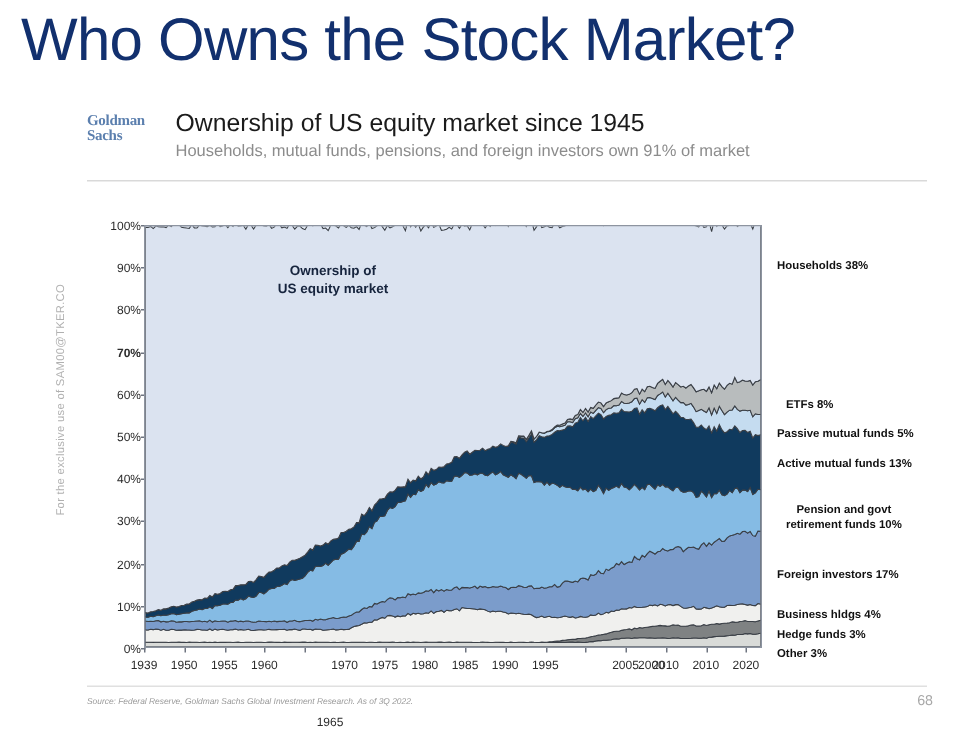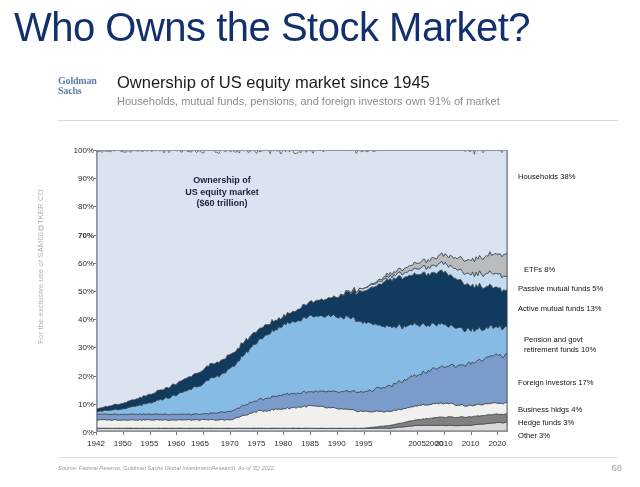--- a/index.html
+++ b/index.html
@@ -66,22 +66,22 @@
   }
   .xtickmark{position:absolute;top:-4px;width:1px;height:3px;background:#6e7480;}
   
   #inner-note{
     position:absolute;left:152px;top:113px;width:140px;
     font-size:9px;font-weight:700;color:#16243d;text-align:center;
     line-height:11.5px;
   }
   
   .slabel{
-    position:absolute;font-size:7.6px;font-weight:400;color:#111111;
-    white-space:nowrap;line-height:9.5px;
+    position:absolute;font-size:7.6px;font-weight:700;color:#111111;
+    white-space:nowrap;line-height:9.5px;text-align:center;
   }
   
   #rule-bot{
     position:absolute;left:58px;top:395px;width:560px;height:1px;background:#e0e0e0;
   }
   #source{
     position:absolute;left:58px;top:403px;font-size:5.6px;color:#9a9a9a;
     font-style:italic;white-space:nowrap;
   }
   #gir{
@@ -145,33 +145,32 @@
         <path d="M 0.00 262.17 L 0.00 259.26 L 1.72 259.46 L 3.45 258.70 L 5.17 258.53 L 6.90 257.94 L 8.62 257.15 L 10.34 257.59 L 12.07 256.74 L 13.79 256.73 L 15.51 256.17 L 17.24 255.27 L 18.96 254.93 L 20.69 255.49 L 22.41 255.13 L 24.13 254.45 L 25.86 254.24 L 27.58 253.48 L 29.31 253.42 L 31.03 252.04 L 32.75 251.57 L 34.48 250.86 L 36.20 250.42 L 37.92 250.64 L 39.65 249.40 L 41.37 249.65 L 43.10 247.74 L 44.82 248.67 L 46.54 246.44 L 48.27 246.85 L 49.99 246.40 L 51.72 245.08 L 53.44 244.97 L 55.16 245.07 L 56.89 243.95 L 58.61 243.62 L 60.33 241.13 L 62.06 241.08 L 63.78 240.58 L 65.51 240.59 L 67.23 240.33 L 68.95 238.28 L 70.68 238.16 L 72.40 238.95 L 74.13 237.04 L 75.85 234.64 L 77.57 235.03 L 79.30 235.55 L 81.02 233.50 L 82.74 231.96 L 84.47 231.75 L 86.19 230.74 L 87.92 229.36 L 89.64 229.24 L 91.36 227.85 L 93.09 227.12 L 94.81 227.60 L 96.54 225.35 L 98.26 224.04 L 99.98 224.07 L 101.71 223.45 L 103.43 222.75 L 105.15 221.78 L 106.88 220.68 L 108.60 218.66 L 110.33 216.26 L 112.05 217.17 L 113.77 213.89 L 115.50 213.97 L 117.22 214.53 L 118.95 213.87 L 120.67 212.26 L 122.39 213.25 L 124.12 211.11 L 125.84 210.04 L 127.56 209.74 L 129.29 209.15 L 131.01 205.46 L 132.74 205.39 L 134.46 204.56 L 136.18 203.35 L 137.91 202.97 L 139.63 201.74 L 141.36 198.76 L 143.08 198.84 L 144.80 193.11 L 146.53 194.11 L 148.25 191.97 L 149.97 188.60 L 151.70 190.87 L 153.42 187.05 L 155.15 185.26 L 156.87 183.00 L 158.59 182.74 L 160.32 182.43 L 162.04 179.68 L 163.77 178.16 L 165.49 178.34 L 167.21 177.17 L 168.94 174.81 L 170.66 174.87 L 172.38 174.82 L 174.11 174.72 L 175.83 169.63 L 177.56 172.02 L 179.28 170.21 L 181.00 170.77 L 182.73 167.63 L 184.45 169.48 L 186.18 168.13 L 187.90 164.60 L 189.62 166.58 L 191.35 162.41 L 193.07 163.63 L 194.79 163.17 L 196.52 161.46 L 198.24 161.70 L 199.97 161.28 L 201.69 159.40 L 203.41 159.11 L 205.14 158.30 L 206.86 154.62 L 208.59 154.52 L 210.31 155.68 L 212.03 153.32 L 213.76 151.52 L 215.48 150.67 L 217.21 152.84 L 218.93 151.44 L 220.65 150.20 L 222.38 150.38 L 224.10 150.17 L 225.82 148.78 L 227.55 150.49 L 229.27 149.56 L 231.00 148.99 L 232.72 147.48 L 234.44 148.15 L 236.17 147.67 L 237.89 145.98 L 239.62 146.96 L 241.34 147.76 L 243.06 147.45 L 244.79 144.64 L 246.51 145.11 L 248.23 146.00 L 249.96 141.48 L 251.68 141.92 L 253.41 142.02 L 255.13 144.38 L 256.85 141.88 L 258.58 139.10 L 260.30 144.71 L 262.03 143.09 L 263.75 140.49 L 265.47 141.14 L 267.20 141.57 L 268.92 140.68 L 270.64 140.52 L 272.37 139.55 L 274.09 138.14 L 275.82 136.96 L 277.54 137.18 L 279.26 136.62 L 280.99 136.17 L 282.71 133.99 L 284.44 133.87 L 286.16 134.49 L 287.88 132.00 L 289.61 131.36 L 291.33 128.20 L 293.05 130.41 L 294.78 128.11 L 296.50 130.89 L 298.23 127.63 L 299.95 129.02 L 301.67 127.21 L 303.40 125.37 L 305.12 126.27 L 306.85 129.15 L 308.57 127.47 L 310.29 126.71 L 312.02 126.39 L 313.74 125.06 L 315.46 125.44 L 317.19 125.03 L 318.91 122.64 L 320.64 124.27 L 322.36 124.38 L 324.08 124.50 L 325.81 124.06 L 327.53 122.16 L 329.26 121.79 L 330.98 126.03 L 332.70 123.02 L 334.43 125.08 L 336.15 122.40 L 337.87 122.09 L 339.60 122.65 L 341.32 123.73 L 343.05 121.63 L 344.77 120.35 L 346.49 119.74 L 348.22 122.85 L 349.94 120.76 L 351.67 123.22 L 353.39 125.75 L 355.11 124.09 L 356.84 125.77 L 358.56 128.04 L 360.28 128.18 L 362.01 129.64 L 363.73 129.59 L 365.46 129.28 L 367.18 131.65 L 368.90 134.77 L 370.63 134.71 L 372.35 133.28 L 374.08 135.28 L 375.80 136.35 L 377.52 133.91 L 379.25 138.59 L 380.97 134.34 L 382.69 137.28 L 384.42 132.96 L 386.14 136.41 L 387.87 138.56 L 389.59 137.80 L 391.31 136.18 L 393.04 136.44 L 394.76 133.89 L 396.49 135.74 L 398.21 138.31 L 399.93 137.02 L 401.66 136.90 L 403.38 138.23 L 405.10 137.41 L 406.83 141.98 L 408.55 139.74 L 410.28 140.40 L 412.00 139.76 L 412.00 176.69 L 410.28 176.45 L 408.55 178.83 L 406.83 179.96 L 405.10 175.22 L 403.38 177.93 L 401.66 177.01 L 399.93 177.00 L 398.21 178.75 L 396.49 175.54 L 394.76 175.85 L 393.04 178.80 L 391.31 177.22 L 389.59 179.75 L 387.87 180.68 L 386.14 180.18 L 384.42 177.03 L 382.69 179.36 L 380.97 179.27 L 379.25 182.03 L 377.52 177.67 L 375.80 181.63 L 374.08 179.34 L 372.35 177.73 L 370.63 181.28 L 368.90 181.89 L 367.18 178.55 L 365.46 177.51 L 363.73 177.66 L 362.01 178.19 L 360.28 178.44 L 358.56 177.53 L 356.84 175.12 L 355.11 175.22 L 353.39 177.44 L 351.67 176.32 L 349.94 174.76 L 348.22 174.87 L 346.49 173.07 L 344.77 174.55 L 343.05 173.47 L 341.32 176.33 L 339.60 174.75 L 337.87 173.17 L 336.15 173.29 L 334.43 176.65 L 332.70 175.17 L 330.98 176.84 L 329.26 174.84 L 327.53 173.08 L 325.81 175.25 L 324.08 176.85 L 322.36 175.25 L 320.64 174.86 L 318.91 172.48 L 317.19 175.42 L 315.46 174.24 L 313.74 175.22 L 312.02 175.95 L 310.29 177.20 L 308.57 175.65 L 306.85 179.33 L 305.12 176.07 L 303.40 173.68 L 301.67 177.11 L 299.95 177.99 L 298.23 176.29 L 296.50 178.13 L 294.78 176.30 L 293.05 176.79 L 291.33 175.03 L 289.61 177.46 L 287.88 176.51 L 286.16 176.63 L 284.44 175.02 L 282.71 175.29 L 280.99 174.82 L 279.26 173.81 L 277.54 175.11 L 275.82 173.68 L 274.09 172.80 L 272.37 172.22 L 270.64 173.79 L 268.92 171.58 L 267.20 173.70 L 265.47 171.54 L 263.75 171.36 L 262.03 171.27 L 260.30 171.93 L 258.58 167.37 L 256.85 167.17 L 255.13 169.11 L 253.41 167.67 L 251.68 166.40 L 249.96 165.75 L 248.23 169.27 L 246.51 167.82 L 244.79 166.67 L 243.06 168.36 L 241.34 167.52 L 239.62 166.70 L 237.89 164.45 L 236.17 165.83 L 234.44 166.79 L 232.72 164.76 L 231.00 165.87 L 229.27 167.28 L 227.55 166.98 L 225.82 165.73 L 224.10 165.73 L 222.38 166.71 L 220.65 165.96 L 218.93 166.79 L 217.21 166.97 L 215.48 165.48 L 213.76 165.20 L 212.03 167.08 L 210.31 168.50 L 208.59 167.56 L 206.86 167.72 L 205.14 171.00 L 203.41 171.00 L 201.69 170.67 L 199.97 172.24 L 198.24 172.07 L 196.52 171.36 L 194.79 172.97 L 193.07 173.64 L 191.35 171.93 L 189.62 175.14 L 187.90 173.23 L 186.18 176.97 L 184.45 177.88 L 182.73 176.81 L 181.00 180.06 L 179.28 179.79 L 177.56 181.86 L 175.83 179.62 L 174.11 184.13 L 172.38 184.58 L 170.66 185.37 L 168.94 185.24 L 167.21 188.12 L 165.49 189.31 L 163.77 188.67 L 162.04 190.62 L 160.32 194.20 L 158.59 194.73 L 156.87 194.75 L 155.15 197.69 L 153.42 198.63 L 151.70 202.83 L 149.97 201.51 L 148.25 205.06 L 146.53 206.97 L 144.80 206.51 L 143.08 211.43 L 141.36 211.42 L 139.63 214.59 L 137.91 216.92 L 136.18 216.61 L 134.46 218.12 L 132.74 219.46 L 131.01 220.00 L 129.29 223.45 L 127.56 223.49 L 125.84 223.91 L 124.12 225.77 L 122.39 227.44 L 120.67 226.08 L 118.95 227.65 L 117.22 228.27 L 115.50 228.15 L 113.77 228.32 L 112.05 231.21 L 110.33 230.82 L 108.60 232.22 L 106.88 234.53 L 105.15 236.15 L 103.43 236.69 L 101.71 237.18 L 99.98 237.62 L 98.26 237.04 L 96.54 237.99 L 94.81 240.38 L 93.09 239.71 L 91.36 240.85 L 89.64 241.62 L 87.92 241.76 L 86.19 243.01 L 84.47 243.10 L 82.74 243.49 L 81.02 245.37 L 79.30 246.60 L 77.57 245.71 L 75.85 245.80 L 74.13 248.19 L 72.40 249.13 L 70.68 248.71 L 68.95 248.12 L 67.23 250.01 L 65.51 250.70 L 63.78 249.79 L 62.06 250.89 L 60.33 250.73 L 58.61 252.40 L 56.89 252.44 L 55.16 253.67 L 53.44 253.49 L 51.72 253.46 L 49.99 254.36 L 48.27 254.56 L 46.54 254.43 L 44.82 256.45 L 43.10 255.40 L 41.37 256.53 L 39.65 256.48 L 37.92 257.25 L 36.20 256.86 L 34.48 257.56 L 32.75 257.90 L 31.03 258.39 L 29.31 259.43 L 27.58 259.43 L 25.86 259.69 L 24.13 259.99 L 22.41 260.31 L 20.69 260.68 L 18.96 259.84 L 17.24 260.07 L 15.51 260.73 L 13.79 260.97 L 12.07 260.90 L 10.34 261.36 L 8.62 260.79 L 6.90 261.34 L 5.17 262.00 L 3.45 261.73 L 1.72 262.33 L 0.00 262.17 Z" fill="#103a5e" stroke="#3a3f46" stroke-width="0.7" vector-effect="non-scaling-stroke"></path>
         <path d="M 0.00 259.26 L 0.00 259.26 L 1.72 259.46 L 3.45 258.70 L 5.17 258.53 L 6.90 257.94 L 8.62 257.15 L 10.34 257.59 L 12.07 256.74 L 13.79 256.73 L 15.51 256.17 L 17.24 255.27 L 18.96 254.93 L 20.69 255.49 L 22.41 255.13 L 24.13 254.45 L 25.86 254.24 L 27.58 253.48 L 29.31 253.42 L 31.03 252.04 L 32.75 251.57 L 34.48 250.86 L 36.20 250.42 L 37.92 250.64 L 39.65 249.40 L 41.37 249.65 L 43.10 247.74 L 44.82 248.67 L 46.54 246.44 L 48.27 246.85 L 49.99 246.40 L 51.72 245.08 L 53.44 244.97 L 55.16 245.07 L 56.89 243.95 L 58.61 243.62 L 60.33 241.13 L 62.06 241.08 L 63.78 240.58 L 65.51 240.59 L 67.23 240.33 L 68.95 238.28 L 70.68 238.16 L 72.40 238.95 L 74.13 237.04 L 75.85 234.64 L 77.57 235.03 L 79.30 235.55 L 81.02 233.50 L 82.74 231.96 L 84.47 231.75 L 86.19 230.74 L 87.92 229.36 L 89.64 229.24 L 91.36 227.85 L 93.09 227.12 L 94.81 227.60 L 96.54 225.35 L 98.26 224.04 L 99.98 224.07 L 101.71 223.45 L 103.43 222.75 L 105.15 221.78 L 106.88 220.68 L 108.60 218.66 L 110.33 216.26 L 112.05 217.17 L 113.77 213.89 L 115.50 213.97 L 117.22 214.53 L 118.95 213.87 L 120.67 212.26 L 122.39 213.25 L 124.12 211.11 L 125.84 210.04 L 127.56 209.74 L 129.29 209.15 L 131.01 205.46 L 132.74 205.39 L 134.46 204.56 L 136.18 203.35 L 137.91 202.97 L 139.63 201.74 L 141.36 198.76 L 143.08 198.84 L 144.80 193.11 L 146.53 194.11 L 148.25 191.97 L 149.97 188.60 L 151.70 190.87 L 153.42 187.05 L 155.15 185.26 L 156.87 183.00 L 158.59 182.74 L 160.32 182.43 L 162.04 179.68 L 163.77 178.16 L 165.49 178.34 L 167.21 177.17 L 168.94 174.81 L 170.66 174.87 L 172.38 174.82 L 174.11 174.72 L 175.83 169.63 L 177.56 172.02 L 179.28 170.21 L 181.00 170.77 L 182.73 167.63 L 184.45 169.48 L 186.18 168.13 L 187.90 164.60 L 189.62 166.58 L 191.35 162.41 L 193.07 163.63 L 194.79 163.17 L 196.52 161.46 L 198.24 161.70 L 199.97 161.28 L 201.69 159.40 L 203.41 159.11 L 205.14 158.30 L 206.86 154.62 L 208.59 154.52 L 210.31 155.68 L 212.03 153.32 L 213.76 151.52 L 215.48 150.67 L 217.21 152.84 L 218.93 151.44 L 220.65 150.20 L 222.38 150.38 L 224.10 150.17 L 225.82 148.78 L 227.55 150.49 L 229.27 149.56 L 231.00 148.99 L 232.72 147.48 L 234.44 148.15 L 236.17 147.67 L 237.89 145.98 L 239.62 146.96 L 241.34 147.70 L 243.06 147.20 L 244.79 144.21 L 246.51 144.48 L 248.23 145.24 L 249.96 140.50 L 251.68 140.74 L 253.41 140.72 L 255.13 142.87 L 256.85 140.17 L 258.58 137.16 L 260.30 142.61 L 262.03 140.86 L 263.75 138.07 L 265.47 138.47 L 267.20 138.72 L 268.92 137.81 L 270.64 137.65 L 272.37 136.83 L 274.09 135.18 L 275.82 134.16 L 277.54 134.46 L 279.26 133.90 L 280.99 133.43 L 282.71 131.13 L 284.44 131.04 L 286.16 131.61 L 287.88 129.11 L 289.61 128.47 L 291.33 125.44 L 293.05 127.54 L 294.78 125.17 L 296.50 127.73 L 298.23 124.54 L 299.95 125.47 L 301.67 123.50 L 303.40 121.61 L 305.12 122.23 L 306.85 125.01 L 308.57 122.97 L 310.29 122.09 L 312.02 121.83 L 313.74 120.28 L 315.46 120.33 L 317.19 119.92 L 318.91 117.44 L 320.64 118.61 L 322.36 118.84 L 324.08 118.57 L 325.81 117.72 L 327.53 115.54 L 329.26 115.27 L 330.98 119.28 L 332.70 116.26 L 334.43 118.14 L 336.15 115.04 L 337.87 114.82 L 339.60 115.42 L 341.32 116.17 L 343.05 113.46 L 344.77 112.36 L 346.49 111.13 L 348.22 114.48 L 349.94 111.91 L 351.67 114.45 L 353.39 117.05 L 355.11 114.66 L 356.84 116.51 L 358.56 118.25 L 360.28 118.16 L 362.01 119.92 L 363.73 119.47 L 365.46 118.73 L 367.18 121.26 L 368.90 124.32 L 370.63 123.54 L 372.35 122.73 L 374.08 123.86 L 375.80 124.93 L 377.52 121.77 L 379.25 126.56 L 380.97 121.92 L 382.69 125.46 L 384.42 120.66 L 386.14 123.53 L 387.87 126.28 L 389.59 124.69 L 391.31 123.32 L 393.04 123.14 L 394.76 120.44 L 396.49 122.82 L 398.21 123.93 L 399.93 123.34 L 401.66 123.38 L 403.38 123.73 L 405.10 123.38 L 406.83 127.81 L 408.55 125.74 L 410.28 126.26 L 412.00 126.24 L 412.00 139.76 L 410.28 140.40 L 408.55 139.74 L 406.83 141.98 L 405.10 137.41 L 403.38 138.23 L 401.66 136.90 L 399.93 137.02 L 398.21 138.31 L 396.49 135.74 L 394.76 133.89 L 393.04 136.44 L 391.31 136.18 L 389.59 137.80 L 387.87 138.56 L 386.14 136.41 L 384.42 132.96 L 382.69 137.28 L 380.97 134.34 L 379.25 138.59 L 377.52 133.91 L 375.80 136.35 L 374.08 135.28 L 372.35 133.28 L 370.63 134.71 L 368.90 134.77 L 367.18 131.65 L 365.46 129.28 L 363.73 129.59 L 362.01 129.64 L 360.28 128.18 L 358.56 128.04 L 356.84 125.77 L 355.11 124.09 L 353.39 125.75 L 351.67 123.22 L 349.94 120.76 L 348.22 122.85 L 346.49 119.74 L 344.77 120.35 L 343.05 121.63 L 341.32 123.73 L 339.60 122.65 L 337.87 122.09 L 336.15 122.40 L 334.43 125.08 L 332.70 123.02 L 330.98 126.03 L 329.26 121.79 L 327.53 122.16 L 325.81 124.06 L 324.08 124.50 L 322.36 124.38 L 320.64 124.27 L 318.91 122.64 L 317.19 125.03 L 315.46 125.44 L 313.74 125.06 L 312.02 126.39 L 310.29 126.71 L 308.57 127.47 L 306.85 129.15 L 305.12 126.27 L 303.40 125.37 L 301.67 127.21 L 299.95 129.02 L 298.23 127.63 L 296.50 130.89 L 294.78 128.11 L 293.05 130.41 L 291.33 128.20 L 289.61 131.36 L 287.88 132.00 L 286.16 134.49 L 284.44 133.87 L 282.71 133.99 L 280.99 136.17 L 279.26 136.62 L 277.54 137.18 L 275.82 136.96 L 274.09 138.14 L 272.37 139.55 L 270.64 140.52 L 268.92 140.68 L 267.20 141.57 L 265.47 141.14 L 263.75 140.49 L 262.03 143.09 L 260.30 144.71 L 258.58 139.10 L 256.85 141.88 L 255.13 144.38 L 253.41 142.02 L 251.68 141.92 L 249.96 141.48 L 248.23 146.00 L 246.51 145.11 L 244.79 144.64 L 243.06 147.45 L 241.34 147.76 L 239.62 146.96 L 237.89 145.98 L 236.17 147.67 L 234.44 148.15 L 232.72 147.48 L 231.00 148.99 L 229.27 149.56 L 227.55 150.49 L 225.82 148.78 L 224.10 150.17 L 222.38 150.38 L 220.65 150.20 L 218.93 151.44 L 217.21 152.84 L 215.48 150.67 L 213.76 151.52 L 212.03 153.32 L 210.31 155.68 L 208.59 154.52 L 206.86 154.62 L 205.14 158.30 L 203.41 159.11 L 201.69 159.40 L 199.97 161.28 L 198.24 161.70 L 196.52 161.46 L 194.79 163.17 L 193.07 163.63 L 191.35 162.41 L 189.62 166.58 L 187.90 164.60 L 186.18 168.13 L 184.45 169.48 L 182.73 167.63 L 181.00 170.77 L 179.28 170.21 L 177.56 172.02 L 175.83 169.63 L 174.11 174.72 L 172.38 174.82 L 170.66 174.87 L 168.94 174.81 L 167.21 177.17 L 165.49 178.34 L 163.77 178.16 L 162.04 179.68 L 160.32 182.43 L 158.59 182.74 L 156.87 183.00 L 155.15 185.26 L 153.42 187.05 L 151.70 190.87 L 149.97 188.60 L 148.25 191.97 L 146.53 194.11 L 144.80 193.11 L 143.08 198.84 L 141.36 198.76 L 139.63 201.74 L 137.91 202.97 L 136.18 203.35 L 134.46 204.56 L 132.74 205.39 L 131.01 205.46 L 129.29 209.15 L 127.56 209.74 L 125.84 210.04 L 124.12 211.11 L 122.39 213.25 L 120.67 212.26 L 118.95 213.87 L 117.22 214.53 L 115.50 213.97 L 113.77 213.89 L 112.05 217.17 L 110.33 216.26 L 108.60 218.66 L 106.88 220.68 L 105.15 221.78 L 103.43 222.75 L 101.71 223.45 L 99.98 224.07 L 98.26 224.04 L 96.54 225.35 L 94.81 227.60 L 93.09 227.12 L 91.36 227.85 L 89.64 229.24 L 87.92 229.36 L 86.19 230.74 L 84.47 231.75 L 82.74 231.96 L 81.02 233.50 L 79.30 235.55 L 77.57 235.03 L 75.85 234.64 L 74.13 237.04 L 72.40 238.95 L 70.68 238.16 L 68.95 238.28 L 67.23 240.33 L 65.51 240.59 L 63.78 240.58 L 62.06 241.08 L 60.33 241.13 L 58.61 243.62 L 56.89 243.95 L 55.16 245.07 L 53.44 244.97 L 51.72 245.08 L 49.99 246.40 L 48.27 246.85 L 46.54 246.44 L 44.82 248.67 L 43.10 247.74 L 41.37 249.65 L 39.65 249.40 L 37.92 250.64 L 36.20 250.42 L 34.48 250.86 L 32.75 251.57 L 31.03 252.04 L 29.31 253.42 L 27.58 253.48 L 25.86 254.24 L 24.13 254.45 L 22.41 255.13 L 20.69 255.49 L 18.96 254.93 L 17.24 255.27 L 15.51 256.17 L 13.79 256.73 L 12.07 256.74 L 10.34 257.59 L 8.62 257.15 L 6.90 257.94 L 5.17 258.53 L 3.45 258.70 L 1.72 259.46 L 0.00 259.26 Z" fill="#c5dcf0" stroke="#3a3f46" stroke-width="0.7" vector-effect="non-scaling-stroke"></path>
         <path d="M 0.00 259.26 L 0.00 259.26 L 1.72 259.46 L 3.45 258.70 L 5.17 258.53 L 6.90 257.94 L 8.62 257.15 L 10.34 257.59 L 12.07 256.74 L 13.79 256.73 L 15.51 256.17 L 17.24 255.27 L 18.96 254.93 L 20.69 255.49 L 22.41 255.13 L 24.13 254.45 L 25.86 254.24 L 27.58 253.48 L 29.31 253.42 L 31.03 252.04 L 32.75 251.57 L 34.48 250.86 L 36.20 250.42 L 37.92 250.64 L 39.65 249.40 L 41.37 249.65 L 43.10 247.74 L 44.82 248.67 L 46.54 246.44 L 48.27 246.85 L 49.99 246.40 L 51.72 245.08 L 53.44 244.97 L 55.16 245.07 L 56.89 243.95 L 58.61 243.62 L 60.33 241.13 L 62.06 241.08 L 63.78 240.58 L 65.51 240.59 L 67.23 240.33 L 68.95 238.28 L 70.68 238.16 L 72.40 238.95 L 74.13 237.04 L 75.85 234.64 L 77.57 235.03 L 79.30 235.55 L 81.02 233.50 L 82.74 231.96 L 84.47 231.75 L 86.19 230.74 L 87.92 229.36 L 89.64 229.24 L 91.36 227.85 L 93.09 227.12 L 94.81 227.60 L 96.54 225.35 L 98.26 224.04 L 99.98 224.07 L 101.71 223.45 L 103.43 222.75 L 105.15 221.78 L 106.88 220.68 L 108.60 218.66 L 110.33 216.26 L 112.05 217.17 L 113.77 213.89 L 115.50 213.97 L 117.22 214.53 L 118.95 213.87 L 120.67 212.26 L 122.39 213.25 L 124.12 211.11 L 125.84 210.04 L 127.56 209.74 L 129.29 209.15 L 131.01 205.46 L 132.74 205.39 L 134.46 204.56 L 136.18 203.35 L 137.91 202.97 L 139.63 201.74 L 141.36 198.76 L 143.08 198.84 L 144.80 193.11 L 146.53 194.11 L 148.25 191.97 L 149.97 188.60 L 151.70 190.87 L 153.42 187.05 L 155.15 185.26 L 156.87 183.00 L 158.59 182.74 L 160.32 182.43 L 162.04 179.68 L 163.77 178.16 L 165.49 178.34 L 167.21 177.17 L 168.94 174.81 L 170.66 174.87 L 172.38 174.82 L 174.11 174.72 L 175.83 169.63 L 177.56 172.02 L 179.28 170.21 L 181.00 170.77 L 182.73 167.63 L 184.45 169.48 L 186.18 168.13 L 187.90 164.60 L 189.62 166.58 L 191.35 162.41 L 193.07 163.63 L 194.79 163.17 L 196.52 161.46 L 198.24 161.70 L 199.97 161.28 L 201.69 159.40 L 203.41 159.11 L 205.14 158.30 L 206.86 154.62 L 208.59 154.52 L 210.31 155.68 L 212.03 153.32 L 213.76 151.52 L 215.48 150.67 L 217.21 152.84 L 218.93 151.44 L 220.65 150.20 L 222.38 150.38 L 224.10 150.17 L 225.82 148.78 L 227.55 150.49 L 229.27 149.56 L 231.00 148.99 L 232.72 147.48 L 234.44 148.15 L 236.17 147.67 L 237.89 145.98 L 239.62 146.96 L 241.34 147.70 L 243.06 147.20 L 244.79 144.21 L 246.51 144.48 L 248.23 145.24 L 249.96 140.50 L 251.68 140.74 L 253.41 140.72 L 255.13 142.87 L 256.85 140.17 L 258.58 137.16 L 260.30 142.61 L 262.03 140.86 L 263.75 138.07 L 265.47 138.47 L 267.20 138.72 L 268.92 137.68 L 270.64 137.31 L 272.37 136.32 L 274.09 134.49 L 275.82 133.27 L 277.54 133.46 L 279.26 132.65 L 280.99 131.96 L 282.71 129.54 L 284.44 129.17 L 286.16 129.61 L 287.88 126.87 L 289.61 126.19 L 291.33 122.81 L 293.05 124.85 L 294.78 122.18 L 296.50 124.57 L 298.23 121.47 L 299.95 122.09 L 301.67 119.86 L 303.40 117.87 L 305.12 118.40 L 306.85 120.95 L 308.57 118.46 L 310.29 117.61 L 312.02 116.93 L 313.74 115.56 L 315.46 115.23 L 317.19 114.93 L 318.91 111.84 L 320.64 112.86 L 322.36 113.15 L 324.08 112.68 L 325.81 111.59 L 327.53 109.21 L 329.26 108.83 L 330.98 112.55 L 332.70 109.22 L 334.43 110.92 L 336.15 107.64 L 337.87 107.22 L 339.60 108.04 L 341.32 108.74 L 343.05 105.34 L 344.77 103.91 L 346.49 102.56 L 348.22 106.04 L 349.94 103.37 L 351.67 105.34 L 353.39 107.73 L 355.11 104.77 L 356.84 106.17 L 358.56 107.75 L 360.28 107.25 L 362.01 108.47 L 363.73 107.06 L 365.46 106.07 L 367.18 108.35 L 368.90 110.95 L 370.63 110.34 L 372.35 109.61 L 374.08 109.27 L 375.80 110.68 L 377.52 107.69 L 379.25 111.59 L 380.97 106.43 L 382.69 108.90 L 384.42 105.07 L 386.14 107.51 L 387.87 109.26 L 389.59 106.72 L 391.31 105.27 L 393.04 105.88 L 394.76 101.34 L 396.49 104.86 L 398.21 104.27 L 399.93 103.15 L 401.66 103.70 L 403.38 103.92 L 405.10 103.33 L 406.83 106.46 L 408.55 104.22 L 410.28 103.83 L 412.00 102.94 L 412.00 126.24 L 410.28 126.26 L 408.55 125.74 L 406.83 127.81 L 405.10 123.38 L 403.38 123.73 L 401.66 123.38 L 399.93 123.34 L 398.21 123.93 L 396.49 122.82 L 394.76 120.44 L 393.04 123.14 L 391.31 123.32 L 389.59 124.69 L 387.87 126.28 L 386.14 123.53 L 384.42 120.66 L 382.69 125.46 L 380.97 121.92 L 379.25 126.56 L 377.52 121.77 L 375.80 124.93 L 374.08 123.86 L 372.35 122.73 L 370.63 123.54 L 368.90 124.32 L 367.18 121.26 L 365.46 118.73 L 363.73 119.47 L 362.01 119.92 L 360.28 118.16 L 358.56 118.25 L 356.84 116.51 L 355.11 114.66 L 353.39 117.05 L 351.67 114.45 L 349.94 111.91 L 348.22 114.48 L 346.49 111.13 L 344.77 112.36 L 343.05 113.46 L 341.32 116.17 L 339.60 115.42 L 337.87 114.82 L 336.15 115.04 L 334.43 118.14 L 332.70 116.26 L 330.98 119.28 L 329.26 115.27 L 327.53 115.54 L 325.81 117.72 L 324.08 118.57 L 322.36 118.84 L 320.64 118.61 L 318.91 117.44 L 317.19 119.92 L 315.46 120.33 L 313.74 120.28 L 312.02 121.83 L 310.29 122.09 L 308.57 122.97 L 306.85 125.01 L 305.12 122.23 L 303.40 121.61 L 301.67 123.50 L 299.95 125.47 L 298.23 124.54 L 296.50 127.73 L 294.78 125.17 L 293.05 127.54 L 291.33 125.44 L 289.61 128.47 L 287.88 129.11 L 286.16 131.61 L 284.44 131.04 L 282.71 131.13 L 280.99 133.43 L 279.26 133.90 L 277.54 134.46 L 275.82 134.16 L 274.09 135.18 L 272.37 136.83 L 270.64 137.65 L 268.92 137.81 L 267.20 138.72 L 265.47 138.47 L 263.75 138.07 L 262.03 140.86 L 260.30 142.61 L 258.58 137.16 L 256.85 140.17 L 255.13 142.87 L 253.41 140.72 L 251.68 140.74 L 249.96 140.50 L 248.23 145.24 L 246.51 144.48 L 244.79 144.21 L 243.06 147.20 L 241.34 147.70 L 239.62 146.96 L 237.89 145.98 L 236.17 147.67 L 234.44 148.15 L 232.72 147.48 L 231.00 148.99 L 229.27 149.56 L 227.55 150.49 L 225.82 148.78 L 224.10 150.17 L 222.38 150.38 L 220.65 150.20 L 218.93 151.44 L 217.21 152.84 L 215.48 150.67 L 213.76 151.52 L 212.03 153.32 L 210.31 155.68 L 208.59 154.52 L 206.86 154.62 L 205.14 158.30 L 203.41 159.11 L 201.69 159.40 L 199.97 161.28 L 198.24 161.70 L 196.52 161.46 L 194.79 163.17 L 193.07 163.63 L 191.35 162.41 L 189.62 166.58 L 187.90 164.60 L 186.18 168.13 L 184.45 169.48 L 182.73 167.63 L 181.00 170.77 L 179.28 170.21 L 177.56 172.02 L 175.83 169.63 L 174.11 174.72 L 172.38 174.82 L 170.66 174.87 L 168.94 174.81 L 167.21 177.17 L 165.49 178.34 L 163.77 178.16 L 162.04 179.68 L 160.32 182.43 L 158.59 182.74 L 156.87 183.00 L 155.15 185.26 L 153.42 187.05 L 151.70 190.87 L 149.97 188.60 L 148.25 191.97 L 146.53 194.11 L 144.80 193.11 L 143.08 198.84 L 141.36 198.76 L 139.63 201.74 L 137.91 202.97 L 136.18 203.35 L 134.46 204.56 L 132.74 205.39 L 131.01 205.46 L 129.29 209.15 L 127.56 209.74 L 125.84 210.04 L 124.12 211.11 L 122.39 213.25 L 120.67 212.26 L 118.95 213.87 L 117.22 214.53 L 115.50 213.97 L 113.77 213.89 L 112.05 217.17 L 110.33 216.26 L 108.60 218.66 L 106.88 220.68 L 105.15 221.78 L 103.43 222.75 L 101.71 223.45 L 99.98 224.07 L 98.26 224.04 L 96.54 225.35 L 94.81 227.60 L 93.09 227.12 L 91.36 227.85 L 89.64 229.24 L 87.92 229.36 L 86.19 230.74 L 84.47 231.75 L 82.74 231.96 L 81.02 233.50 L 79.30 235.55 L 77.57 235.03 L 75.85 234.64 L 74.13 237.04 L 72.40 238.95 L 70.68 238.16 L 68.95 238.28 L 67.23 240.33 L 65.51 240.59 L 63.78 240.58 L 62.06 241.08 L 60.33 241.13 L 58.61 243.62 L 56.89 243.95 L 55.16 245.07 L 53.44 244.97 L 51.72 245.08 L 49.99 246.40 L 48.27 246.85 L 46.54 246.44 L 44.82 248.67 L 43.10 247.74 L 41.37 249.65 L 39.65 249.40 L 37.92 250.64 L 36.20 250.42 L 34.48 250.86 L 32.75 251.57 L 31.03 252.04 L 29.31 253.42 L 27.58 253.48 L 25.86 254.24 L 24.13 254.45 L 22.41 255.13 L 20.69 255.49 L 18.96 254.93 L 17.24 255.27 L 15.51 256.17 L 13.79 256.73 L 12.07 256.74 L 10.34 257.59 L 8.62 257.15 L 6.90 257.94 L 5.17 258.53 L 3.45 258.70 L 1.72 259.46 L 0.00 259.26 Z" fill="#b8bcbd" stroke="#3a3f46" stroke-width="0.7" vector-effect="non-scaling-stroke"></path>
         <path d="M 0.00 259.26 L 0.00 0.49 L 1.72 0.65 L 3.45 -0.04 L 5.17 1.40 L 6.90 -0.33 L 8.62 0.08 L 10.34 0.24 L 12.07 0.15 L 13.79 0.72 L 15.51 -0.84 L 17.24 0.11 L 18.96 -1.52 L 20.69 -0.63 L 22.41 -1.09 L 24.13 0.48 L 25.86 0.78 L 27.58 1.07 L 29.31 1.29 L 31.03 -1.15 L 32.75 0.92 L 34.48 1.04 L 36.20 -0.93 L 37.92 -0.36 L 39.65 -0.23 L 41.37 0.12 L 43.10 -0.67 L 44.82 0.30 L 46.54 0.09 L 48.27 -1.50 L 49.99 0.04 L 51.72 -0.41 L 53.44 -1.18 L 55.16 0.81 L 56.89 -1.40 L 58.61 0.06 L 60.33 -2.03 L 62.06 -0.20 L 63.78 -0.32 L 65.51 -0.74 L 67.23 1.85 L 68.95 -1.32 L 70.68 -0.85 L 72.40 1.72 L 74.13 -0.83 L 75.85 -2.46 L 77.57 -1.12 L 79.30 -0.30 L 81.02 -0.15 L 82.74 -1.39 L 84.47 1.25 L 86.19 0.44 L 87.92 -1.68 L 89.64 -1.35 L 91.36 0.92 L 93.09 0.37 L 94.81 1.27 L 96.54 -1.58 L 98.26 -0.66 L 99.98 1.74 L 101.71 -0.12 L 103.43 -0.20 L 105.15 1.40 L 106.88 2.12 L 108.60 -0.79 L 110.33 -2.95 L 112.05 -0.46 L 113.77 -1.13 L 115.50 -3.01 L 117.22 -1.59 L 118.95 1.40 L 120.67 1.05 L 122.39 2.79 L 124.12 -0.88 L 125.84 -0.98 L 127.56 -0.27 L 129.29 0.96 L 131.01 -1.60 L 132.74 -0.44 L 134.46 0.59 L 136.18 -0.72 L 137.91 0.86 L 139.63 1.12 L 141.36 0.11 L 143.08 1.99 L 144.80 -2.49 L 146.53 -0.80 L 148.25 0.06 L 149.97 -2.21 L 151.70 1.36 L 153.42 0.77 L 155.15 -0.44 L 156.87 -1.66 L 158.59 0.06 L 160.32 2.52 L 162.04 -0.65 L 163.77 0.91 L 165.49 0.14 L 167.21 -0.74 L 168.94 -0.86 L 170.66 -1.19 L 172.38 -0.56 L 174.11 2.91 L 175.83 -4.33 L 177.56 0.17 L 179.28 -1.60 L 181.00 0.48 L 182.73 -1.78 L 184.45 3.02 L 186.18 0.32 L 187.90 -1.06 L 189.62 0.83 L 191.35 -2.53 L 193.07 0.57 L 194.79 -0.27 L 196.52 -1.58 L 198.24 2.56 L 199.97 2.38 L 201.69 1.81 L 203.41 0.59 L 205.14 1.62 L 206.86 -1.56 L 208.59 -1.32 L 210.31 1.27 L 212.03 -1.37 L 213.76 -0.23 L 215.48 -0.49 L 217.21 2.30 L 218.93 -1.84 L 220.65 -2.54 L 222.38 -0.83 L 224.10 -1.58 L 225.82 -1.34 L 227.55 0.99 L 229.27 -1.40 L 231.00 -0.02 L 232.72 -3.01 L 234.44 -0.79 L 236.17 -3.48 L 237.89 -4.01 L 239.62 -1.76 L 241.34 -2.46 L 243.06 -0.01 L 244.79 -3.15 L 246.51 -2.98 L 248.23 -1.21 L 249.96 -4.98 L 251.68 -4.56 L 253.41 -1.93 L 255.13 0.02 L 256.85 -3.33 L 258.58 -3.76 L 260.30 2.50 L 262.03 0.10 L 263.75 -3.11 L 265.47 0.77 L 267.20 0.22 L 268.92 -0.52 L 270.64 0.43 L 272.37 0.80 L 274.09 -2.01 L 275.82 -1.31 L 277.54 0.85 L 279.26 -0.02 L 280.99 -0.39 L 282.71 -2.09 L 284.44 -2.58 L 286.16 -2.17 L 287.88 -3.94 L 289.61 -3.57 L 291.33 -6.04 L 293.05 -1.35 L 294.78 -3.13 L 296.50 -1.52 L 298.23 -2.96 L 299.95 -1.75 L 301.67 -3.69 L 303.40 -6.97 L 305.12 -5.01 L 306.85 -0.79 L 308.57 -4.68 L 310.29 -4.30 L 312.02 -4.90 L 313.74 -5.97 L 315.46 -3.84 L 317.19 -3.40 L 318.91 -7.83 L 320.64 -5.89 L 322.36 -4.66 L 324.08 -4.64 L 325.81 -4.89 L 327.53 -8.11 L 329.26 -9.17 L 330.98 -3.14 L 332.70 -5.41 L 334.43 -3.62 L 336.15 -8.58 L 337.87 -6.70 L 339.60 -7.26 L 341.32 -4.94 L 343.05 -9.61 L 344.77 -8.08 L 346.49 -11.77 L 348.22 -6.69 L 349.94 -8.91 L 351.67 -6.54 L 353.39 -3.62 L 355.11 -7.64 L 356.84 -6.84 L 358.56 -4.53 L 360.28 -2.92 L 362.01 -3.74 L 363.73 -3.42 L 365.46 -3.48 L 367.18 -0.90 L 368.90 -0.32 L 370.63 0.32 L 372.35 -1.93 L 374.08 0.67 L 375.80 0.20 L 377.52 -3.18 L 379.25 3.38 L 380.97 -3.71 L 382.69 -0.11 L 384.42 -1.75 L 386.14 -1.01 L 387.87 1.80 L 389.59 -0.37 L 391.31 -0.78 L 393.04 -1.43 L 394.76 -2.87 L 396.49 -0.05 L 398.21 -1.15 L 399.93 -1.05 L 401.66 -2.14 L 403.38 -2.35 L 405.10 -1.96 L 406.83 1.70 L 408.55 -3.09 L 410.28 -2.22 L 412.00 -4.52 L 412.00 102.94 L 410.28 103.83 L 408.55 104.22 L 406.83 106.46 L 405.10 103.33 L 403.38 103.92 L 401.66 103.70 L 399.93 103.15 L 398.21 104.27 L 396.49 104.86 L 394.76 101.34 L 393.04 105.88 L 391.31 105.27 L 389.59 106.72 L 387.87 109.26 L 386.14 107.51 L 384.42 105.07 L 382.69 108.90 L 380.97 106.43 L 379.25 111.59 L 377.52 107.69 L 375.80 110.68 L 374.08 109.27 L 372.35 109.61 L 370.63 110.34 L 368.90 110.95 L 367.18 108.35 L 365.46 106.07 L 363.73 107.06 L 362.01 108.47 L 360.28 107.25 L 358.56 107.75 L 356.84 106.17 L 355.11 104.77 L 353.39 107.73 L 351.67 105.34 L 349.94 103.37 L 348.22 106.04 L 346.49 102.56 L 344.77 103.91 L 343.05 105.34 L 341.32 108.74 L 339.60 108.04 L 337.87 107.22 L 336.15 107.64 L 334.43 110.92 L 332.70 109.22 L 330.98 112.55 L 329.26 108.83 L 327.53 109.21 L 325.81 111.59 L 324.08 112.68 L 322.36 113.15 L 320.64 112.86 L 318.91 111.84 L 317.19 114.93 L 315.46 115.23 L 313.74 115.56 L 312.02 116.93 L 310.29 117.61 L 308.57 118.46 L 306.85 120.95 L 305.12 118.40 L 303.40 117.87 L 301.67 119.86 L 299.95 122.09 L 298.23 121.47 L 296.50 124.57 L 294.78 122.18 L 293.05 124.85 L 291.33 122.81 L 289.61 126.19 L 287.88 126.87 L 286.16 129.61 L 284.44 129.17 L 282.71 129.54 L 280.99 131.96 L 279.26 132.65 L 277.54 133.46 L 275.82 133.27 L 274.09 134.49 L 272.37 136.32 L 270.64 137.31 L 268.92 137.68 L 267.20 138.72 L 265.47 138.47 L 263.75 138.07 L 262.03 140.86 L 260.30 142.61 L 258.58 137.16 L 256.85 140.17 L 255.13 142.87 L 253.41 140.72 L 251.68 140.74 L 249.96 140.50 L 248.23 145.24 L 246.51 144.48 L 244.79 144.21 L 243.06 147.20 L 241.34 147.70 L 239.62 146.96 L 237.89 145.98 L 236.17 147.67 L 234.44 148.15 L 232.72 147.48 L 231.00 148.99 L 229.27 149.56 L 227.55 150.49 L 225.82 148.78 L 224.10 150.17 L 222.38 150.38 L 220.65 150.20 L 218.93 151.44 L 217.21 152.84 L 215.48 150.67 L 213.76 151.52 L 212.03 153.32 L 210.31 155.68 L 208.59 154.52 L 206.86 154.62 L 205.14 158.30 L 203.41 159.11 L 201.69 159.40 L 199.97 161.28 L 198.24 161.70 L 196.52 161.46 L 194.79 163.17 L 193.07 163.63 L 191.35 162.41 L 189.62 166.58 L 187.90 164.60 L 186.18 168.13 L 184.45 169.48 L 182.73 167.63 L 181.00 170.77 L 179.28 170.21 L 177.56 172.02 L 175.83 169.63 L 174.11 174.72 L 172.38 174.82 L 170.66 174.87 L 168.94 174.81 L 167.21 177.17 L 165.49 178.34 L 163.77 178.16 L 162.04 179.68 L 160.32 182.43 L 158.59 182.74 L 156.87 183.00 L 155.15 185.26 L 153.42 187.05 L 151.70 190.87 L 149.97 188.60 L 148.25 191.97 L 146.53 194.11 L 144.80 193.11 L 143.08 198.84 L 141.36 198.76 L 139.63 201.74 L 137.91 202.97 L 136.18 203.35 L 134.46 204.56 L 132.74 205.39 L 131.01 205.46 L 129.29 209.15 L 127.56 209.74 L 125.84 210.04 L 124.12 211.11 L 122.39 213.25 L 120.67 212.26 L 118.95 213.87 L 117.22 214.53 L 115.50 213.97 L 113.77 213.89 L 112.05 217.17 L 110.33 216.26 L 108.60 218.66 L 106.88 220.68 L 105.15 221.78 L 103.43 222.75 L 101.71 223.45 L 99.98 224.07 L 98.26 224.04 L 96.54 225.35 L 94.81 227.60 L 93.09 227.12 L 91.36 227.85 L 89.64 229.24 L 87.92 229.36 L 86.19 230.74 L 84.47 231.75 L 82.74 231.96 L 81.02 233.50 L 79.30 235.55 L 77.57 235.03 L 75.85 234.64 L 74.13 237.04 L 72.40 238.95 L 70.68 238.16 L 68.95 238.28 L 67.23 240.33 L 65.51 240.59 L 63.78 240.58 L 62.06 241.08 L 60.33 241.13 L 58.61 243.62 L 56.89 243.95 L 55.16 245.07 L 53.44 244.97 L 51.72 245.08 L 49.99 246.40 L 48.27 246.85 L 46.54 246.44 L 44.82 248.67 L 43.10 247.74 L 41.37 249.65 L 39.65 249.40 L 37.92 250.64 L 36.20 250.42 L 34.48 250.86 L 32.75 251.57 L 31.03 252.04 L 29.31 253.42 L 27.58 253.48 L 25.86 254.24 L 24.13 254.45 L 22.41 255.13 L 20.69 255.49 L 18.96 254.93 L 17.24 255.27 L 15.51 256.17 L 13.79 256.73 L 12.07 256.74 L 10.34 257.59 L 8.62 257.15 L 6.90 257.94 L 5.17 258.53 L 3.45 258.70 L 1.72 259.46 L 0.00 259.26 Z" fill="#dbe3f0" stroke="#3a3f46" stroke-width="0.7" vector-effect="non-scaling-stroke"></path>
       </svg>
   </div>
 
   <div id="inner-note">
     <div>Ownership of</div>
     <div>US equity market</div>
-    <div>($60 trillion)</div>
   </div>
 
   <div id="xaxis">
-      <div class="xtick" style="left: 0px;">1942</div>
+      <div class="xtick" style="left: 0px;">1939</div>
       <div class="xtickmark" style="left: 0px;"></div>
       <div class="xtick" style="left: 26.7532px;">1950</div>
       <div class="xtickmark" style="left: 26.7532px;"></div>
       <div class="xtick" style="left: 53.5065px;">1955</div>
       <div class="xtickmark" style="left: 53.5065px;"></div>
       <div class="xtick" style="left: 80.2597px;">1960</div>
       <div class="xtickmark" style="left: 80.2597px;"></div>
-      <div class="xtick" style="left: 104px;">1965</div>
+      <div class="xtick" style="left: 124px; margin-top: 38px;">1965</div>
       <div class="xtickmark" style="left: 107.013px;"></div>
       <div class="xtick" style="left: 133.766px;">1970</div>
       <div class="xtickmark" style="left: 133.766px;"></div>
       <div class="xtick" style="left: 160.519px;">1975</div>
       <div class="xtickmark" style="left: 160.519px;"></div>
       <div class="xtick" style="left: 187.273px;">1980</div>
       <div class="xtickmark" style="left: 187.273px;"></div>
       <div class="xtick" style="left: 214.026px;">1985</div>
       <div class="xtickmark" style="left: 214.026px;"></div>
       <div class="xtick" style="left: 240.779px;">1990</div>

